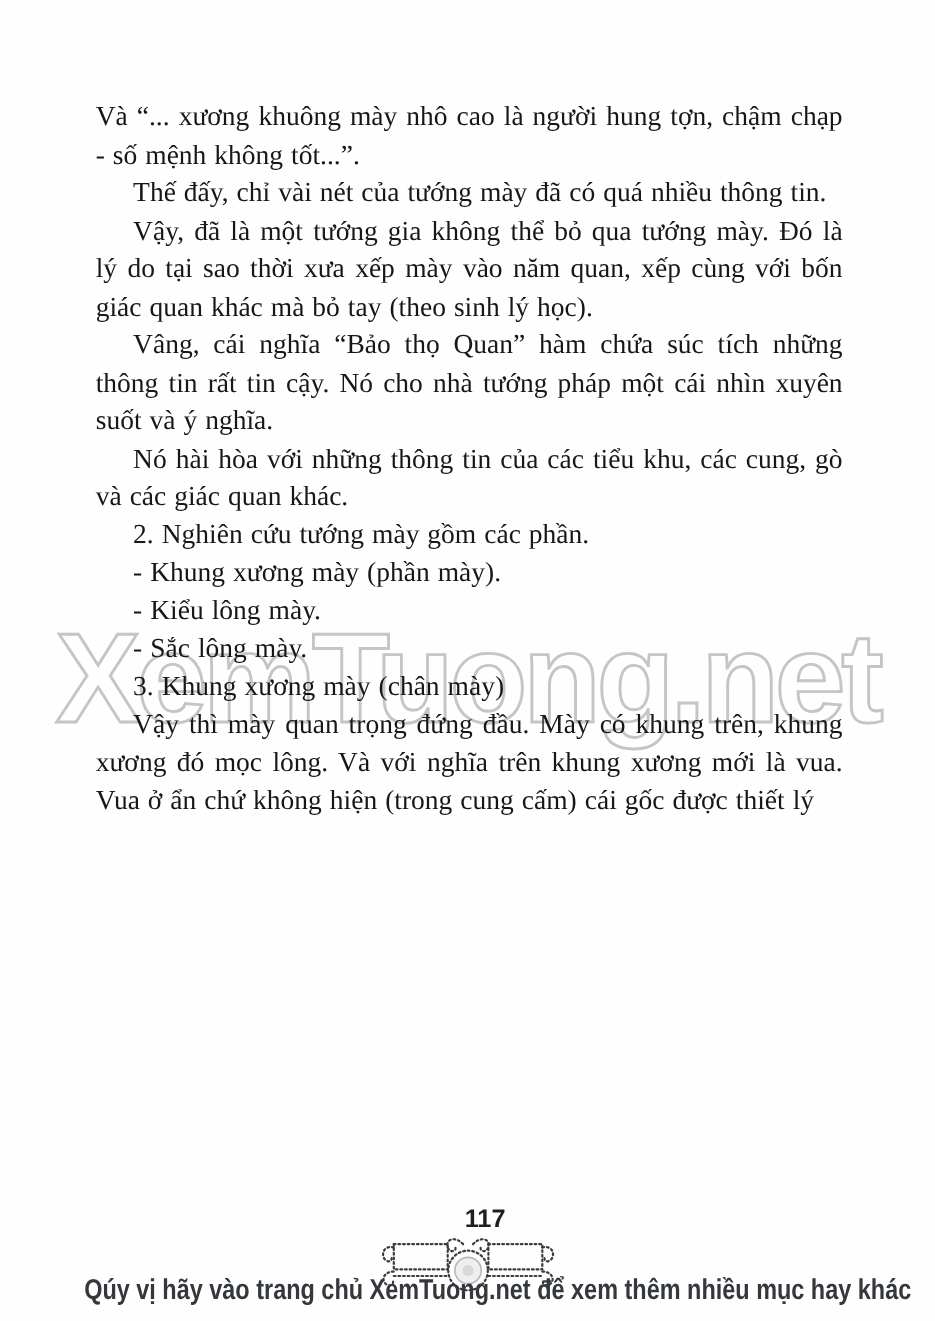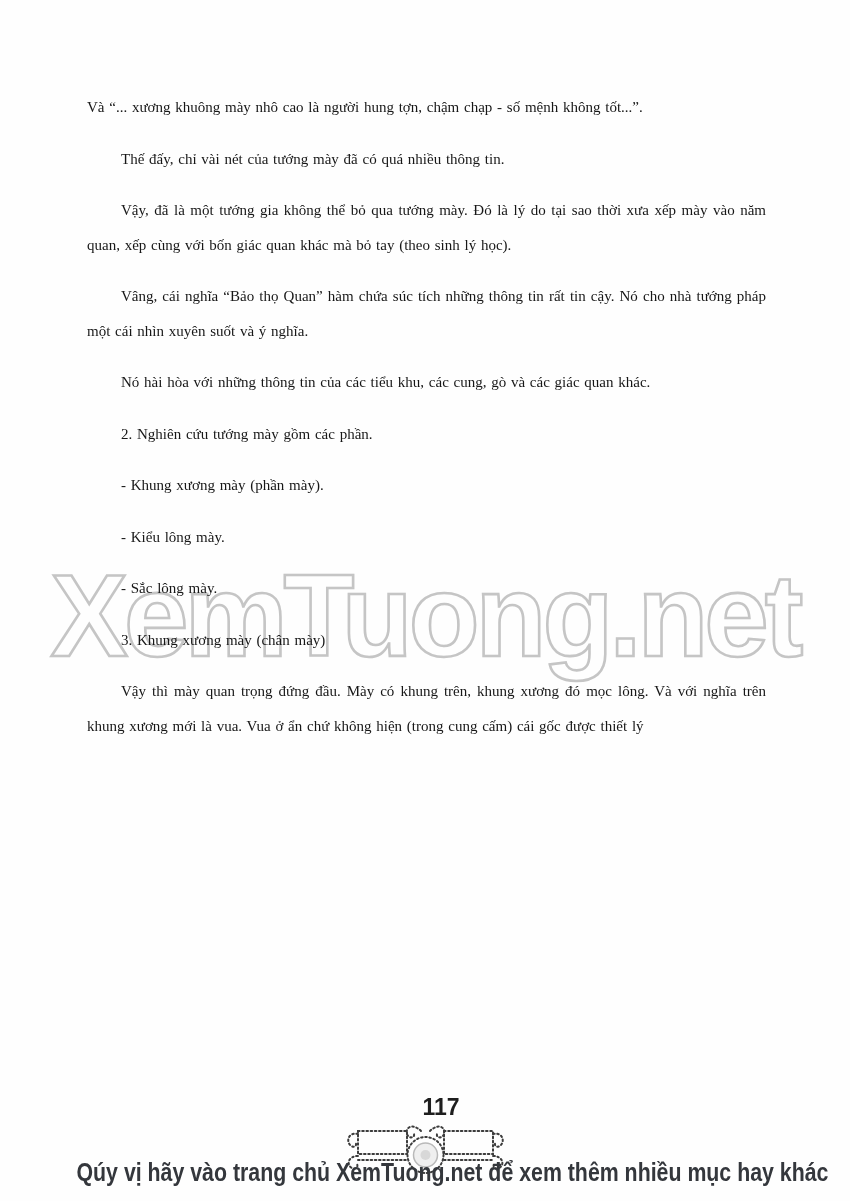--- a/index.html
+++ b/index.html
@@ -9,28 +9,28 @@
     margin:0 auto;
     background:#fefefe;
     overflow:hidden;
     font-family:"Liberation Serif","DejaVu Serif",serif;
   }
   
   .text-block{
     position:absolute;
     left:87px;top:90px;width:679px;
     color:#171717;
-    font-size:15px;
+    font-size:25px;
     line-height:34.5px;
     text-align:justify;
     z-index:2;
     word-spacing:1px;
   }
   .para{margin:0;padding:0;}
-  .para.indent{text-indent:34px;margin-top:17px;}
+  .para.indent{text-indent:34px;}
   
   .watermark{
     position:absolute;
     left:0;top:528px;width:850px;height:180px;
     z-index:1;
     pointer-events:none;
   }
   
   .page-number{
     position:absolute;

